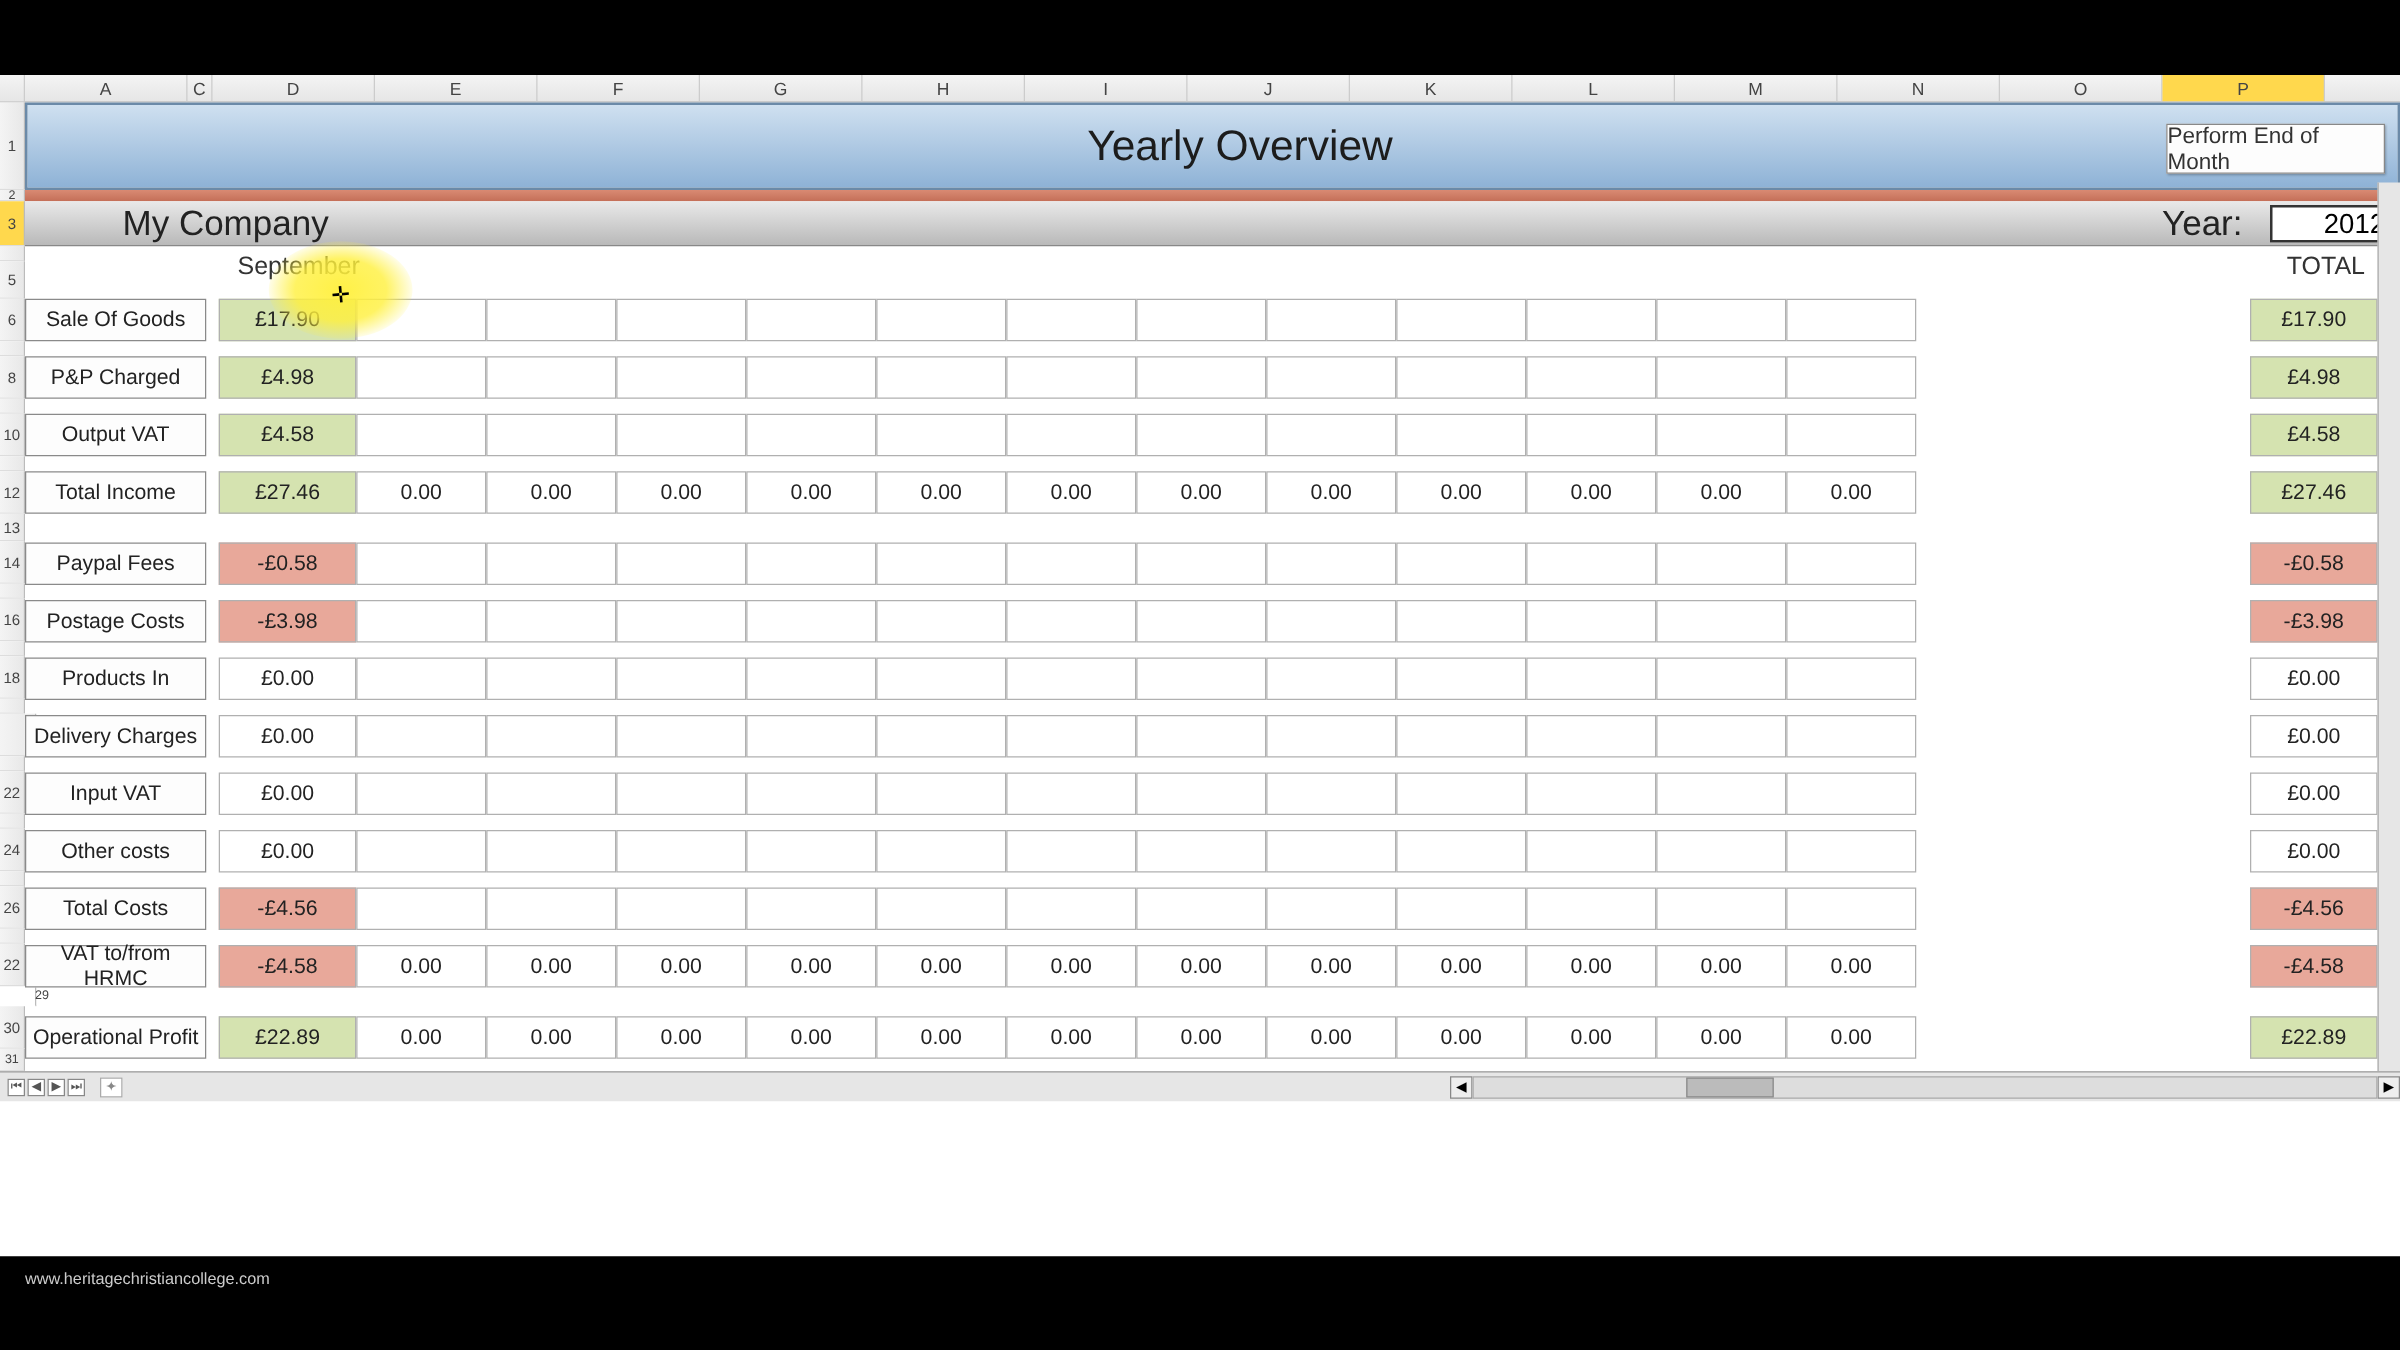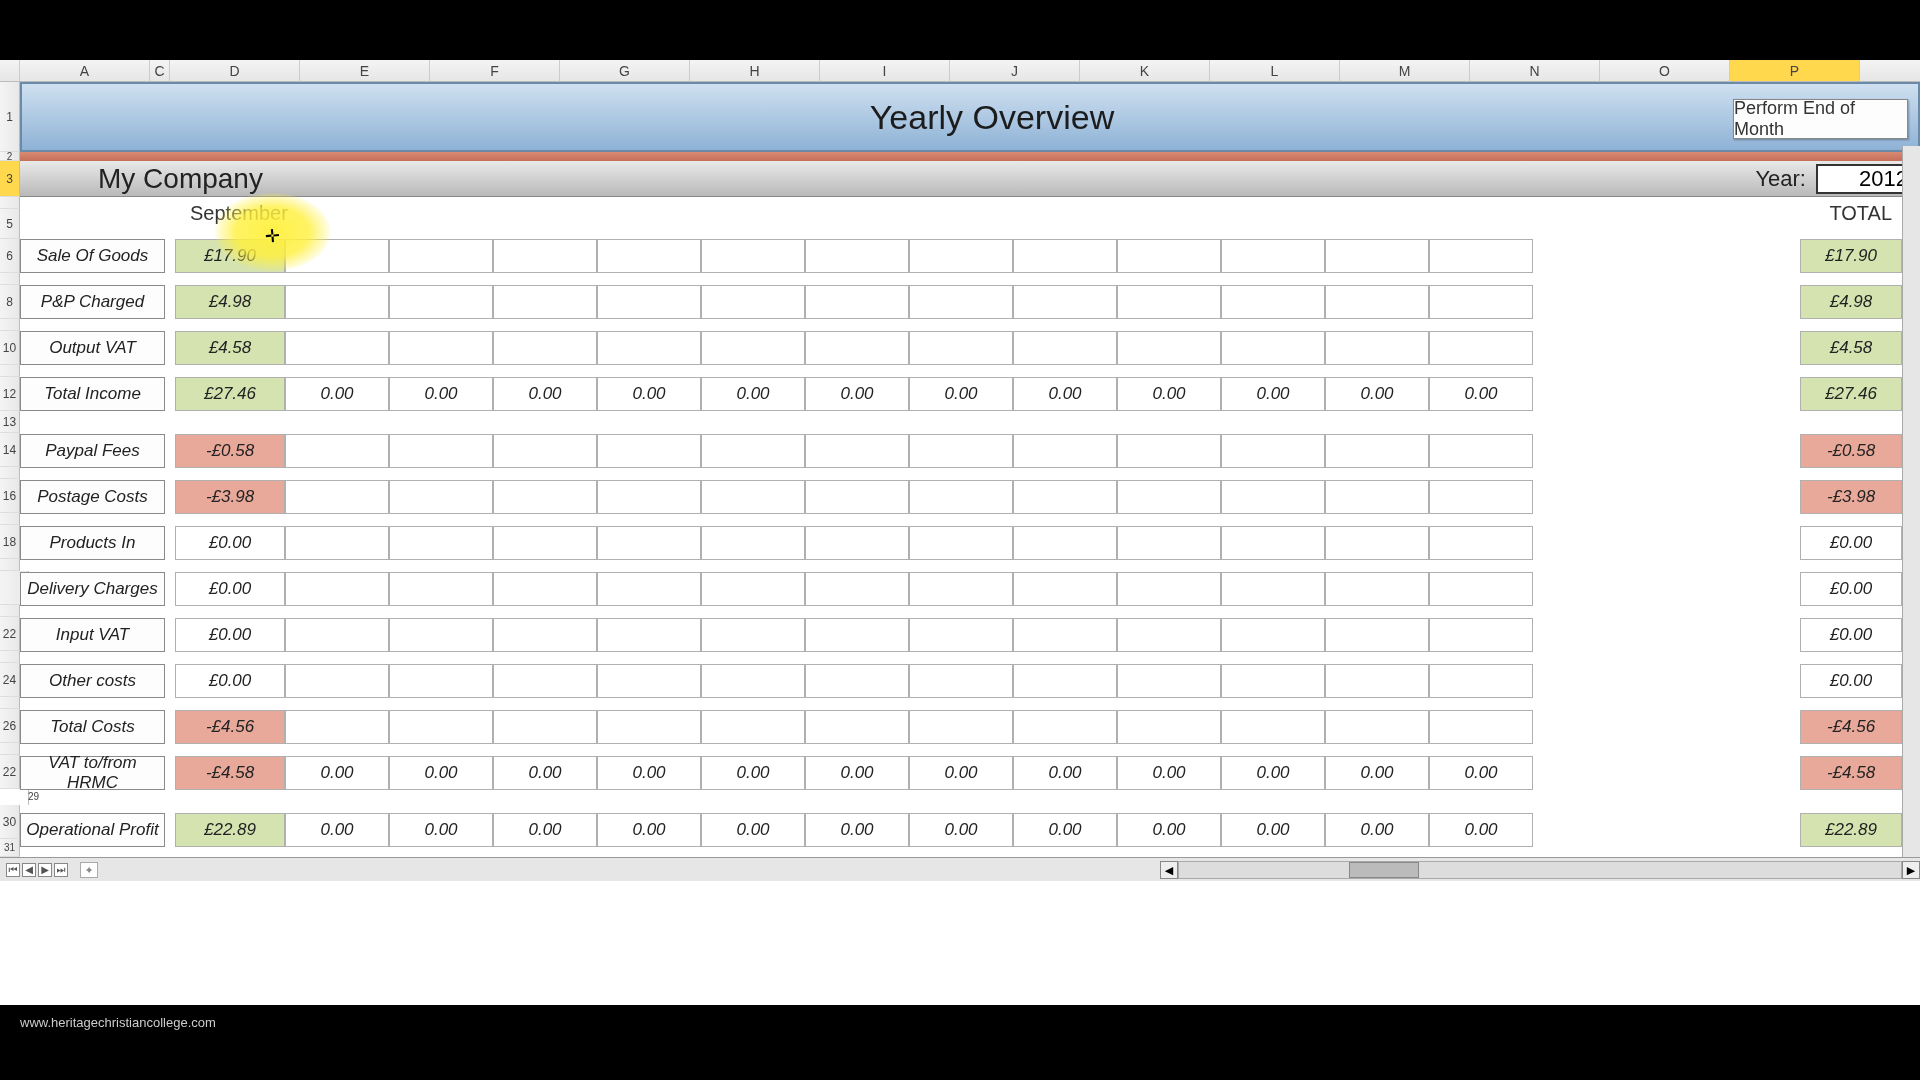--- a/index.html
+++ b/index.html
@@ -27,38 +27,38 @@
 .row-headers .sel { background: #ffd84d; }
 .row-headers .short { height: 12px; line-height:12px; font-size:10px; }
 .sheet { flex: 1; position: relative; }
 
 .title-row { height: 70px; background: linear-gradient(#cfe0f0,#8eb2d6); display: flex; align-items: center; justify-content: center; border: 2px solid #6b8aa8; position: relative; }
 .title-row h1 { font-size: 34px; font-weight: 400; color: #1c1c1c; margin-left: 44px; }
 .perform-btn { position: absolute; right: 10px; top: 15px; width: 175px; height: 40px; background: #fdfdfd; border: 1px solid #888; font-size: 18px; color: #333; display:flex; align-items:center; justify-content:center; box-shadow: 1px 1px 2px rgba(0,0,0,0.3);}
 .accent { height: 9px; background: linear-gradient(#d98a73,#c46f58); }
 .company-row { height: 36px; background: linear-gradient(#e9e9e9,#b9b9b9); display: flex; align-items: center; border-bottom: 1px solid #888; }
 .company-row .name { font-size: 28px; color: #222; margin-left: 78px; }
-.company-row .year-lbl { margin-left: auto; font-size: 22px; color: #222; padding-right: 10px;}
+.company-row .year-lbl { margin-left: auto; font-size: 28px; color: #222; padding-right: 22px;}
 .company-row .year-val { width: 100px; height: 30px; margin-right: 4px; background: #fff; border: 2px solid #333; font-size: 22px; text-align: right; padding-right: 6px; line-height:26px;}
 
 .data-area { position: relative; padding-top: 10px;}
 .month-hdr { position: absolute; left: 170px; top: 5px; font-size: 20px; color: #333;}
 .total-hdr { position: absolute; right: 28px; top: 5px; font-size: 20px; color: #333; font-weight: 400;}
 .highlight-circle {
   position: absolute;
   left: 195px; top: -4px;
   width: 115px; height: 78px;
   border-radius: 50%;
   background: radial-gradient(ellipse, rgba(255,240,60,0.95) 0%, rgba(255,240,60,0.8) 45%, rgba(255,240,60,0) 75%);
   pointer-events: none;
   z-index: 50;
 }
 .cursor { position: absolute; left: 245px; top: 28px; font-size: 18px; z-index:60; color:#000; transform: rotate(-5deg);}
 
-.data-rows { padding-top: 32px; width: 1882px; font-style: italic; }
+.data-rows { padding-top: 32px; width: 1882px; }
 .drow { display: flex; height: 34px; margin-bottom: 1px; position: relative;}
 .gap-short { height: 11px; }
 .label-cell {
   width: 145px; margin-right: 10px;
   border: 1px solid #8a8a8a; background: #fdfdfd;
   text-align: center; font-size: 17px; color: #222;
   display:flex; align-items:center; justify-content:center;
 }
 .cells { flex: 1; display: flex; }
 .cells .c {

